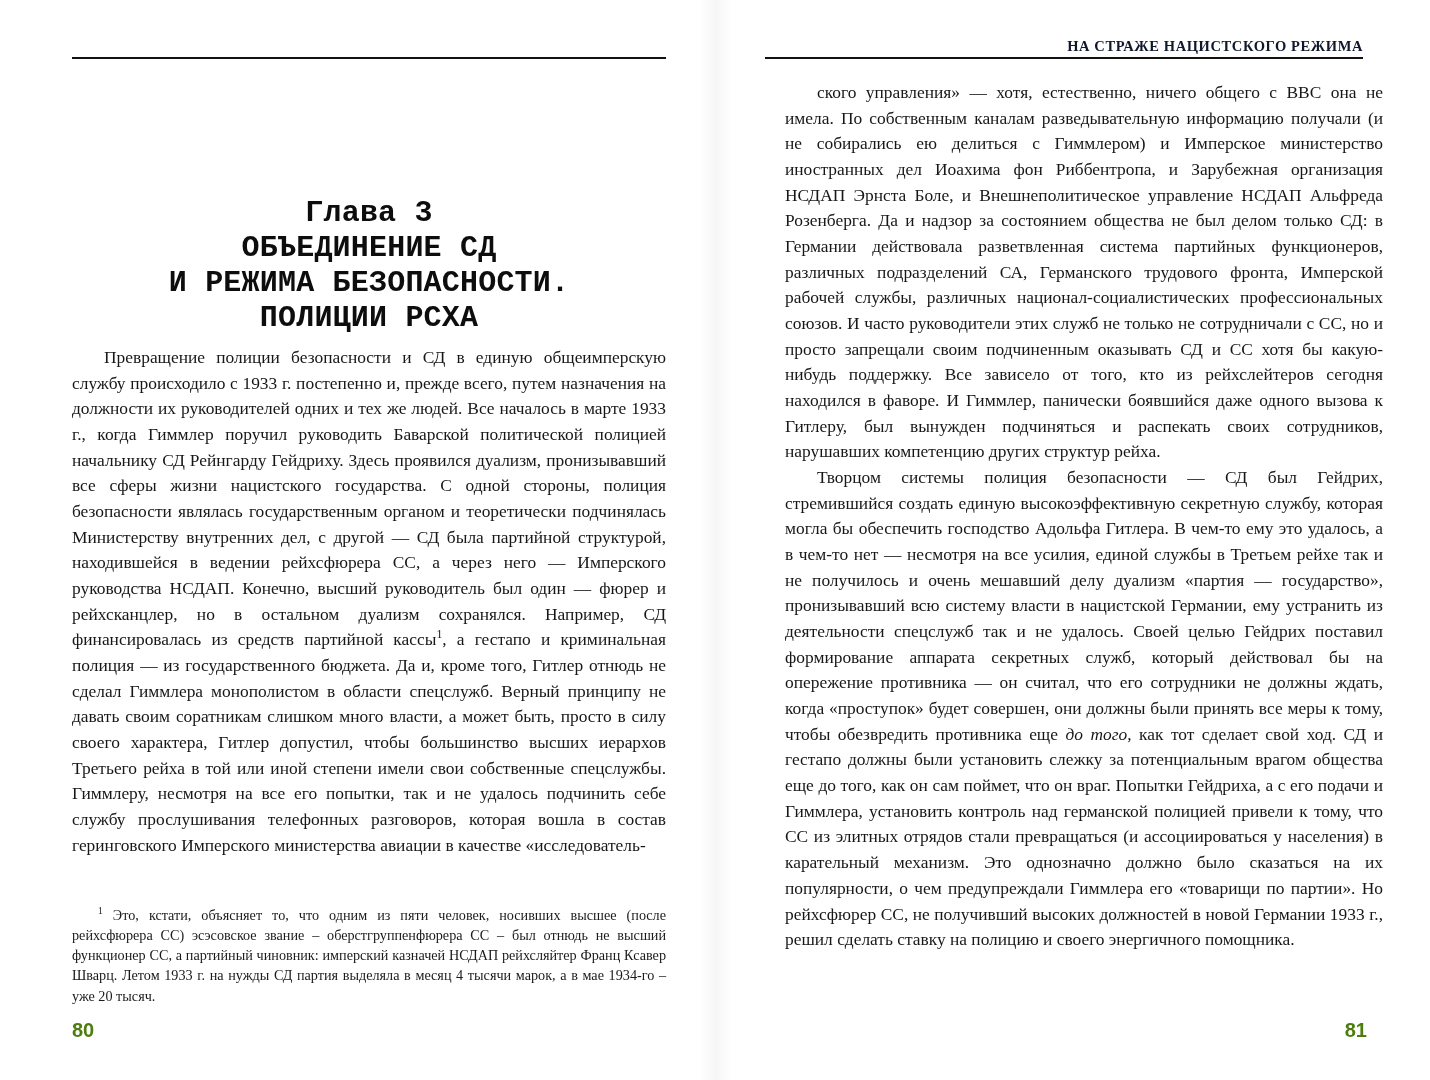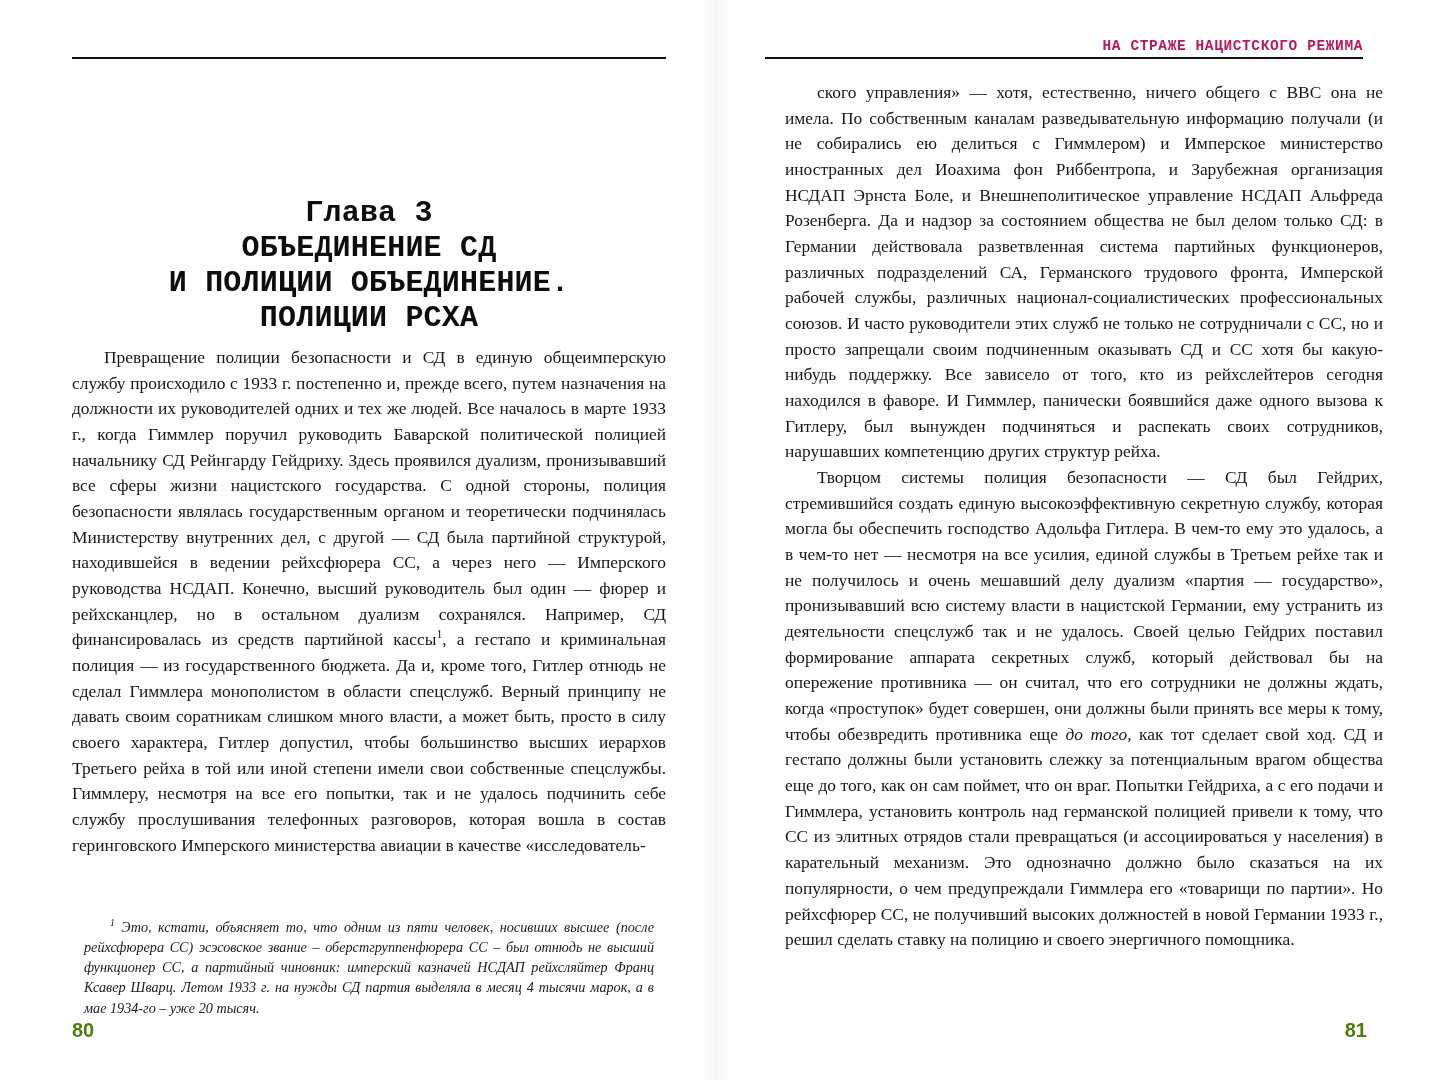--- a/index.html
+++ b/index.html
@@ -45,25 +45,25 @@
     width: 594px;
   }
   .right-rule {
     left: 50px;
     width: 598px;
   }
   .running-head {
     position: absolute;
     top: 38px;
     right: 67px;
-    font-family: Liberation Mono, monospace;
+    font-family: Liberation Serif, serif;
     font-weight: bold;
     font-size: 14.5px;
     letter-spacing: 0.6px;
-    color: #be185d;
+    color: #0f172a;
     white-space: nowrap;
   }
 
   
   .chapter-title {
     position: absolute;
     top: 196px;
     left: 72px;
     width: 594px;
     text-align: center;
@@ -108,23 +108,22 @@
     position: absolute;
     left: 72px;
     top: 905px;
     width: 594px;
     font-size: 14.2px;
     line-height: 1.42;
     text-align: justify;
     color: #1a1a1a;
   }
   .footnote p {
-    margin: 12px;
+    margin: 0;
     text-indent: 26px;
-    font-style: italic;
   }
   .footnote sup, .col sup {
     font-size: 0.68em;
     vertical-align: super;
     line-height: 0;
   }
 
   
   .folio {
     position: absolute;
@@ -153,21 +152,21 @@
 
 <div class="spread">
 
   <div class="page page-left">
 
     <div class="top-rule left-rule"></div>
 
     <div class="chapter-title">
       <div class="line-1">Глава 3</div>
       <div>ОБЪЕДИНЕНИЕ СД</div>
-      <div>И ПОЛИЦИИ ОБЪЕДИНЕНИЕ.</div>
+      <div>И РЕЖИМА БЕЗОПАСНОСТИ.</div>
       <div>ПОЛИЦИИ РСХА</div>
     </div>
 
     <div class="col col-left">
       <p>Превращение полиции безопасности и СД в единую общеимперскую службу происходило с 1933 г. постепенно и, прежде всего, путем назначения на должности их руководителей одних и тех же людей. Все началось в марте 1933 г., когда Гиммлер поручил руководить Баварской политической полицией начальнику СД Рейнгарду Гейдриху. Здесь проявился дуализм, пронизывавший все сферы жизни нацистского государства. С одной стороны, полиция безопасности являлась государственным органом и теоретически подчинялась Министерству внутренних дел, с другой — СД была партийной структурой, находившейся в ведении рейхсфюрера СС, а через него — Имперского руководства НСДАП. Конечно, высший руководитель был один — фюрер и рейхсканцлер, но в остальном дуализм сохранялся. Например, СД финансировалась из средств партийной кассы<sup>1</sup>, а гестапо и криминальная полиция — из государственного бюджета. Да и, кроме того, Гитлер отнюдь не сделал Гиммлера монополистом в области спецслужб. Верный принципу не давать своим соратникам слишком много власти, а может быть, просто в силу своего характера, Гитлер допустил, чтобы большинство высших иерархов Третьего рейха в той или иной степени имели свои собственные спецслужбы. Гиммлеру, несмотря на все его попытки, так и не удалось подчинить себе службу прослушивания телефонных разговоров, которая вошла в состав геринговского Имперского министерства авиации в качестве «исследователь-</p>
     </div>
 
     <div class="footnote">
       <p><sup>1</sup> Это, кстати, объясняет то, что одним из пяти человек, носивших высшее (после рейхсфюрера СС) эсэсовское звание – оберстгруппенфюрера СС – был отнюдь не высший функционер СС, а партийный чиновник: имперский казначей НСДАП рейхсляйтер Франц Ксавер Шварц. Летом 1933 г. на нужды СД партия выделяла в месяц 4 тысячи марок, а в мае 1934-го – уже 20 тысяч.</p>
     </div>

